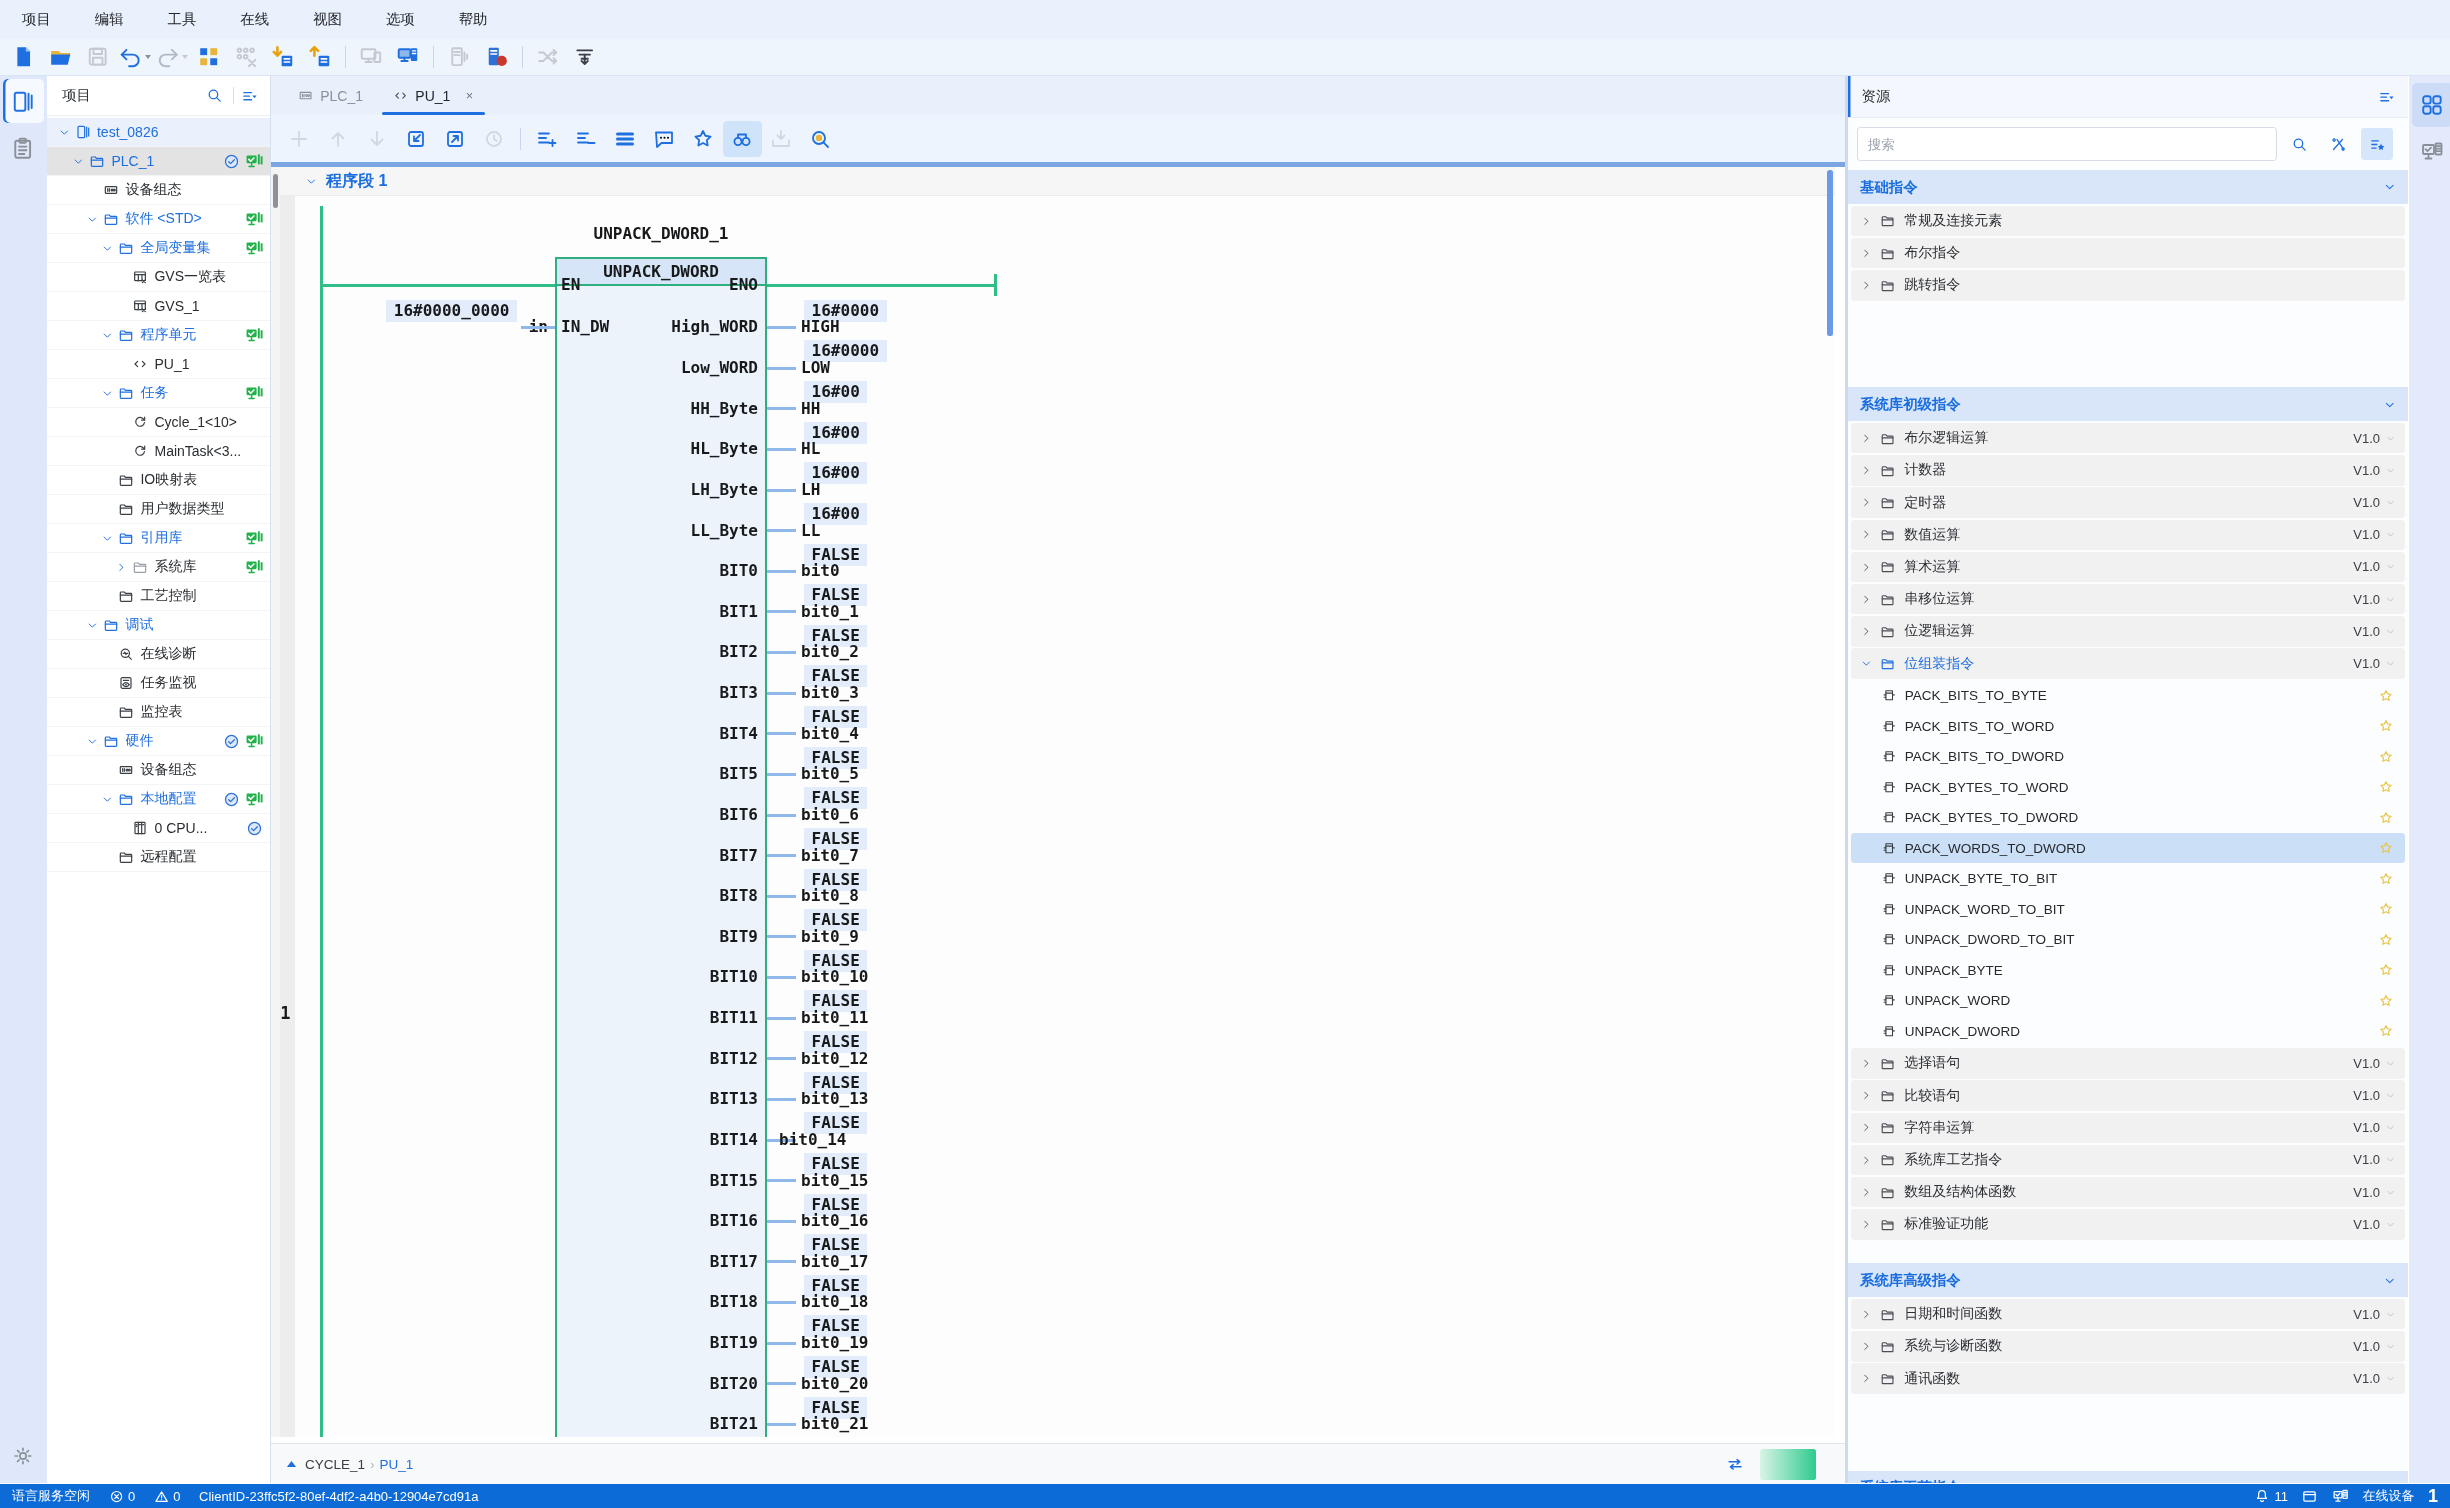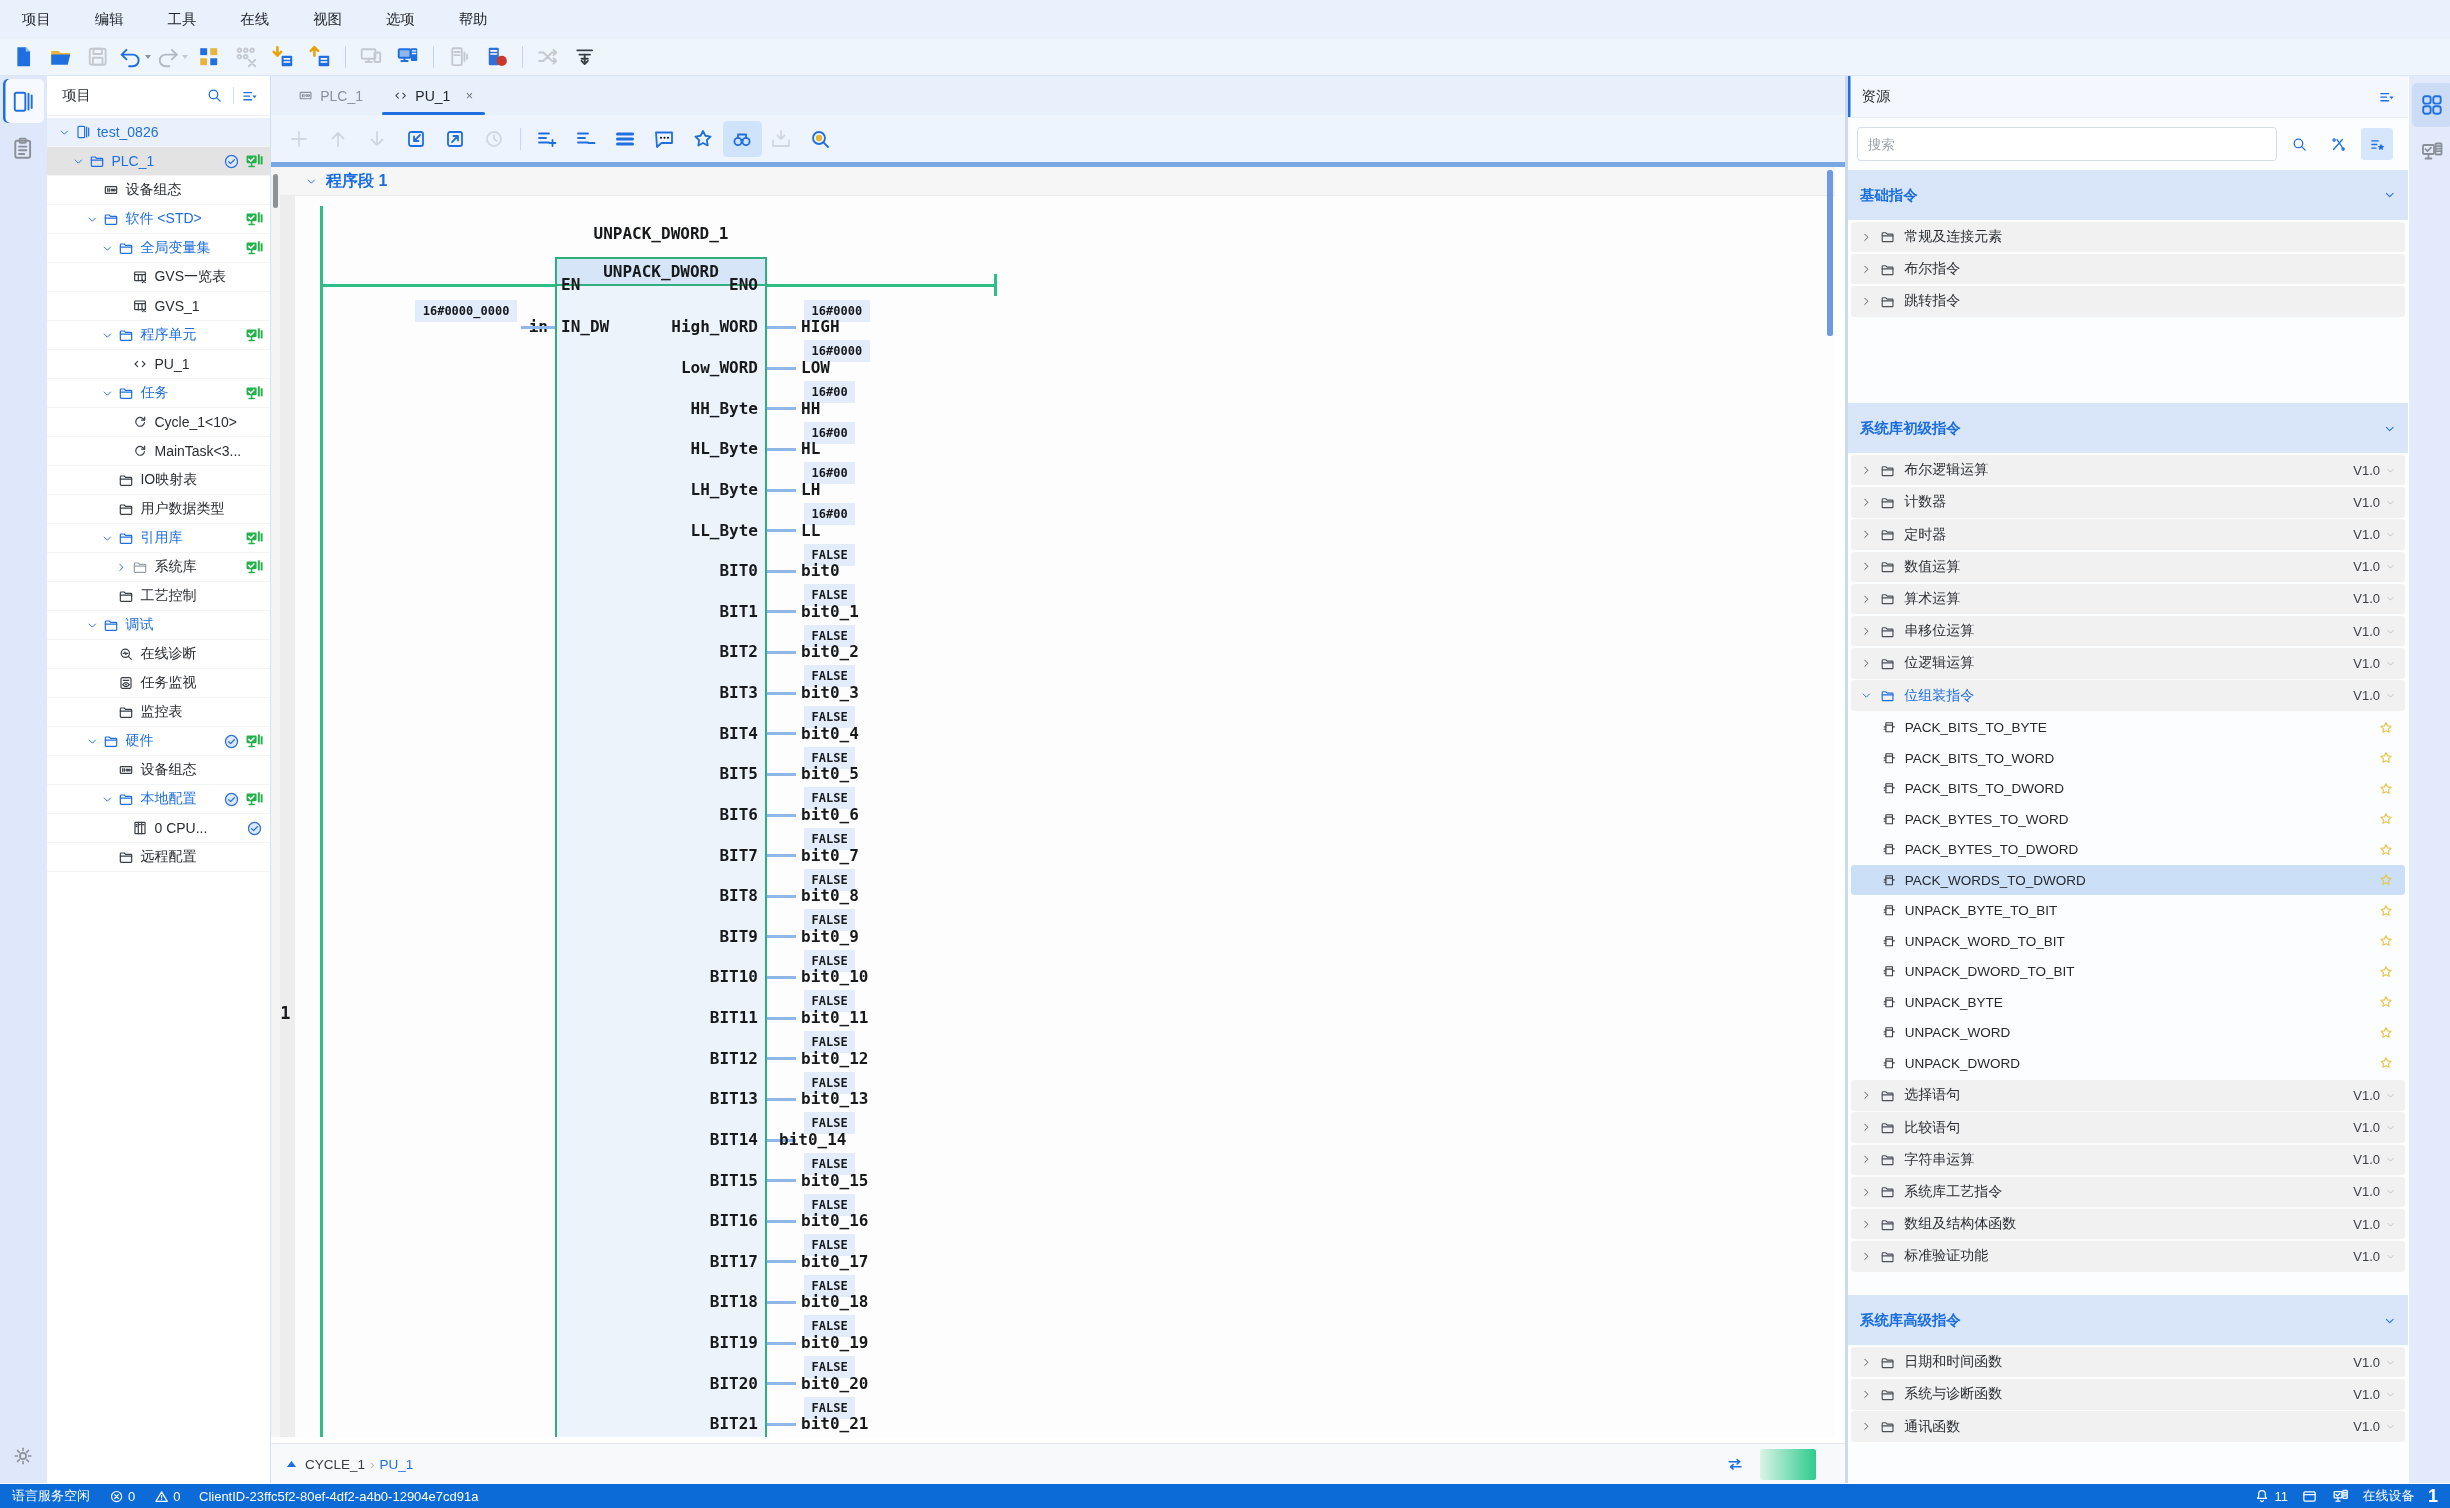--- a/index.html
+++ b/index.html
@@ -38,39 +38,39 @@
   .tab .close{margin-left:8.5px;color:#777;font-size:12.7px;}
   #edtoolbar{left:0;top:39px;width:100%;height:47px;background:#edf4fd;display:flex;align-items:center;padding-left:8.5px;box-sizing:border-box;}
   .ed-btn{width:39px;height:36px;display:flex;align-items:center;justify-content:center;border-radius:4.2px;}
   .ed-btn.active{background:#cfe3fa;}
   .ed-btn.dis{opacity:.45;filter:grayscale(.8);}
   #bluebar{left:0;top:86px;width:100%;height:5.1px;background:#7aa6e4;}
   #canvas{left:0;top:91px;width:1564px;height:1270px;background:#fdfdfd;overflow:hidden;}
   #netheader{left:8.5px;top:0;right:0;height:28px;background:#f6f6f6;border-bottom:0.8px solid #ececec;display:flex;align-items:center;position:absolute;}
   #netheader .nh-lbl{color:#1a6ee0;font-weight:bold;font-size:16px;margin-left:8.5px;}
   .fbd-txt{position:absolute;font-family:"DejaVu Sans Mono",monospace;font-size:16px;font-weight:600;color:#17191b;line-height:17px;white-space:nowrap;}
-  .valbox{position:absolute;font-family:"DejaVu Sans Mono",monospace;font-size:12px;font-weight:600;color:#17191b;background:#e2ecfa;height:22px;line-height:22px;padding:0 7.6px;white-space:nowrap;}
+  .valbox{position:absolute;font-family:"DejaVu Sans Mono",monospace;font-size:16px;font-weight:600;color:#17191b;background:#e2ecfa;height:22px;line-height:22px;padding:0 7.6px;white-space:nowrap;}
   .gwire{position:absolute;background:#2fbe88;height:2.5px;}
   .pwire{position:absolute;background:#8fb7ea;height:2.5px;}
   #breadcrumb{left:271px;top:1443px;width:1574px;height:41px;background:#f8f9fb;border-top:0.8px solid #e3e6ea;display:flex;align-items:center;}
   .bc-item{font-size:13.5px;color:#3a3e43;margin:0 5.1px;}
   .bc-link{font-size:13.5px;color:#1f6fe0;margin:0 5.1px;}
   .bc-sep{color:#b0b6bd;font-size:12.7px;}
   #qualitybox{position:absolute;right:29px;top:5.1px;width:56px;height:30.5px;border-radius:2.5px;background:linear-gradient(90deg,#d9f4e6,#2ecb8e);}
   
   #rdivider{left:1845px;top:76px;width:3.4px;height:1407px;background:#cdd9ee;}
   #rightpanel{left:1848px;top:76px;width:560px;height:1407px;background:#fcfdfe;overflow:hidden;}
   #rp-head{height:41px;display:flex;align-items:center;border-bottom:0.8px solid #e7edf6;box-shadow:inset 2.5px 0 0 #1f6fe0;background:#f4f8fe;}
   #rp-head .panel-title{margin-left:13.5px;}
   #searchrow{height:52px;display:flex;align-items:center;padding:0 8.5px;gap:6.8px;}
   #searchinput{width:398px;height:32px;border:0.8px solid #d7dde6;border-radius:3.4px;font-size:13.5px;padding:0 10.2px;color:#333;background:#fff;outline:none;font-family:"Liberation Sans",sans-serif;}
   #searchinput::placeholder{color:#9aa2ac;}
   .sr-btn{width:32px;height:32px;display:flex;align-items:center;justify-content:center;border-radius:3.4px;}
   .sr-btn.active{background:#d6e6fb;}
-  .rsec-head{height:34px;background:#d9e6fa;display:flex;align-items:center;padding:8px 12px;}
+  .rsec-head{height:34px;background:#d9e6fa;display:flex;align-items:center;padding:0 12px;}
   .rsec-head .t{color:#1a6ee0;font-weight:bold;font-size:14.4px;flex:1;}
   .rrow{height:30.5px;margin:1.7px 3.4px;background:#f1f1f2;border-radius:3.4px;display:flex;align-items:center;padding:0 8.5px;font-size:14px;color:#2b2e33;}
   .rrow.blue{color:#1f6fe0;}
   .rrow .rchev{width:20.3px;color:#555;display:flex;}
   .rrow.blue .rchev{color:#1f6fe0;}
   .rrow .rfold{width:24px;display:flex;}
   .rrow .rlbl{flex:1;white-space:nowrap;overflow:hidden;}
   .rver{font-size:13px;color:#3c4046;margin-right:5.1px;}
   .leaf{height:30.5px;display:flex;align-items:center;padding:0 10.2px 0 30.5px;font-size:13.5px;color:#26292d;border-radius:3.4px;margin:0 3.4px;}
   .leaf.selected{background:#cbdff7;}

